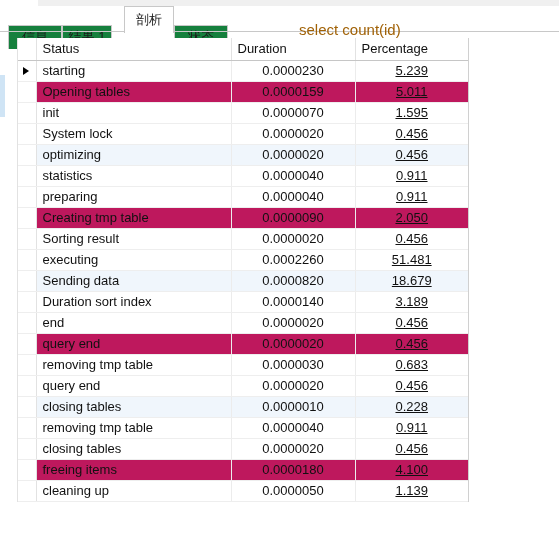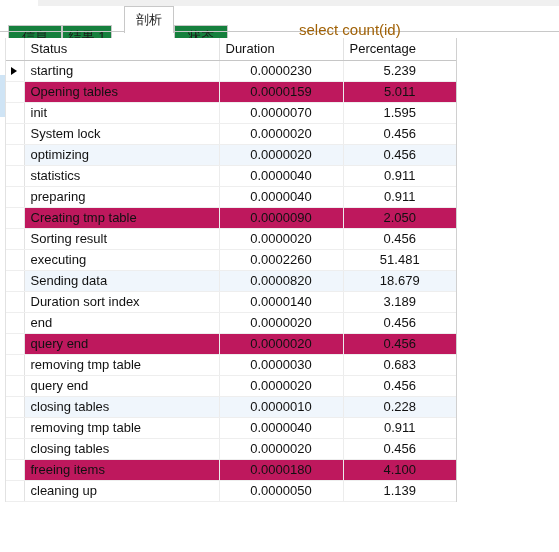--- a/index.html
+++ b/index.html
@@ -97,21 +97,21 @@
     position: absolute;
     left: 0px; top: 75px;
     width: 5px; height: 42px;
     background: #cfe4f5;
     z-index: 8;
   }
 
   
   .grid {
     position: absolute;
-    left: 5px; top: 38px;
+    left: 17px; top: 38px;
     width: 450px;
     background: #ffffff;
     border-left: 1px solid #e2e2e2;
     border-right: 1px solid #d0d0d0;
   }
   table.profile {
     border-collapse: collapse;
     width: 450px;
     table-layout: fixed;
     font-size: 13px;
@@ -158,20 +158,21 @@
     padding: 0;
     text-align: center;
     border-right: 1px solid #e2e2e2;
     position: relative;
   }
   table.profile tbody td.num {
     text-align: center;
   }
   table.profile tbody td.last {
     border-right: none;
+    text-decoration: underline;
   }
 
   tr.alt-gray td { background: #be185d; }
   tr.alt-gray td.gutter { background: #ffffff; }
   tr.alt-blue td { background: #f0f6fc; }
   tr.alt-blue td.gutter { background: #ffffff; }
 
   .row-marker {
     display: inline-block;
     width: 0; height: 0;

